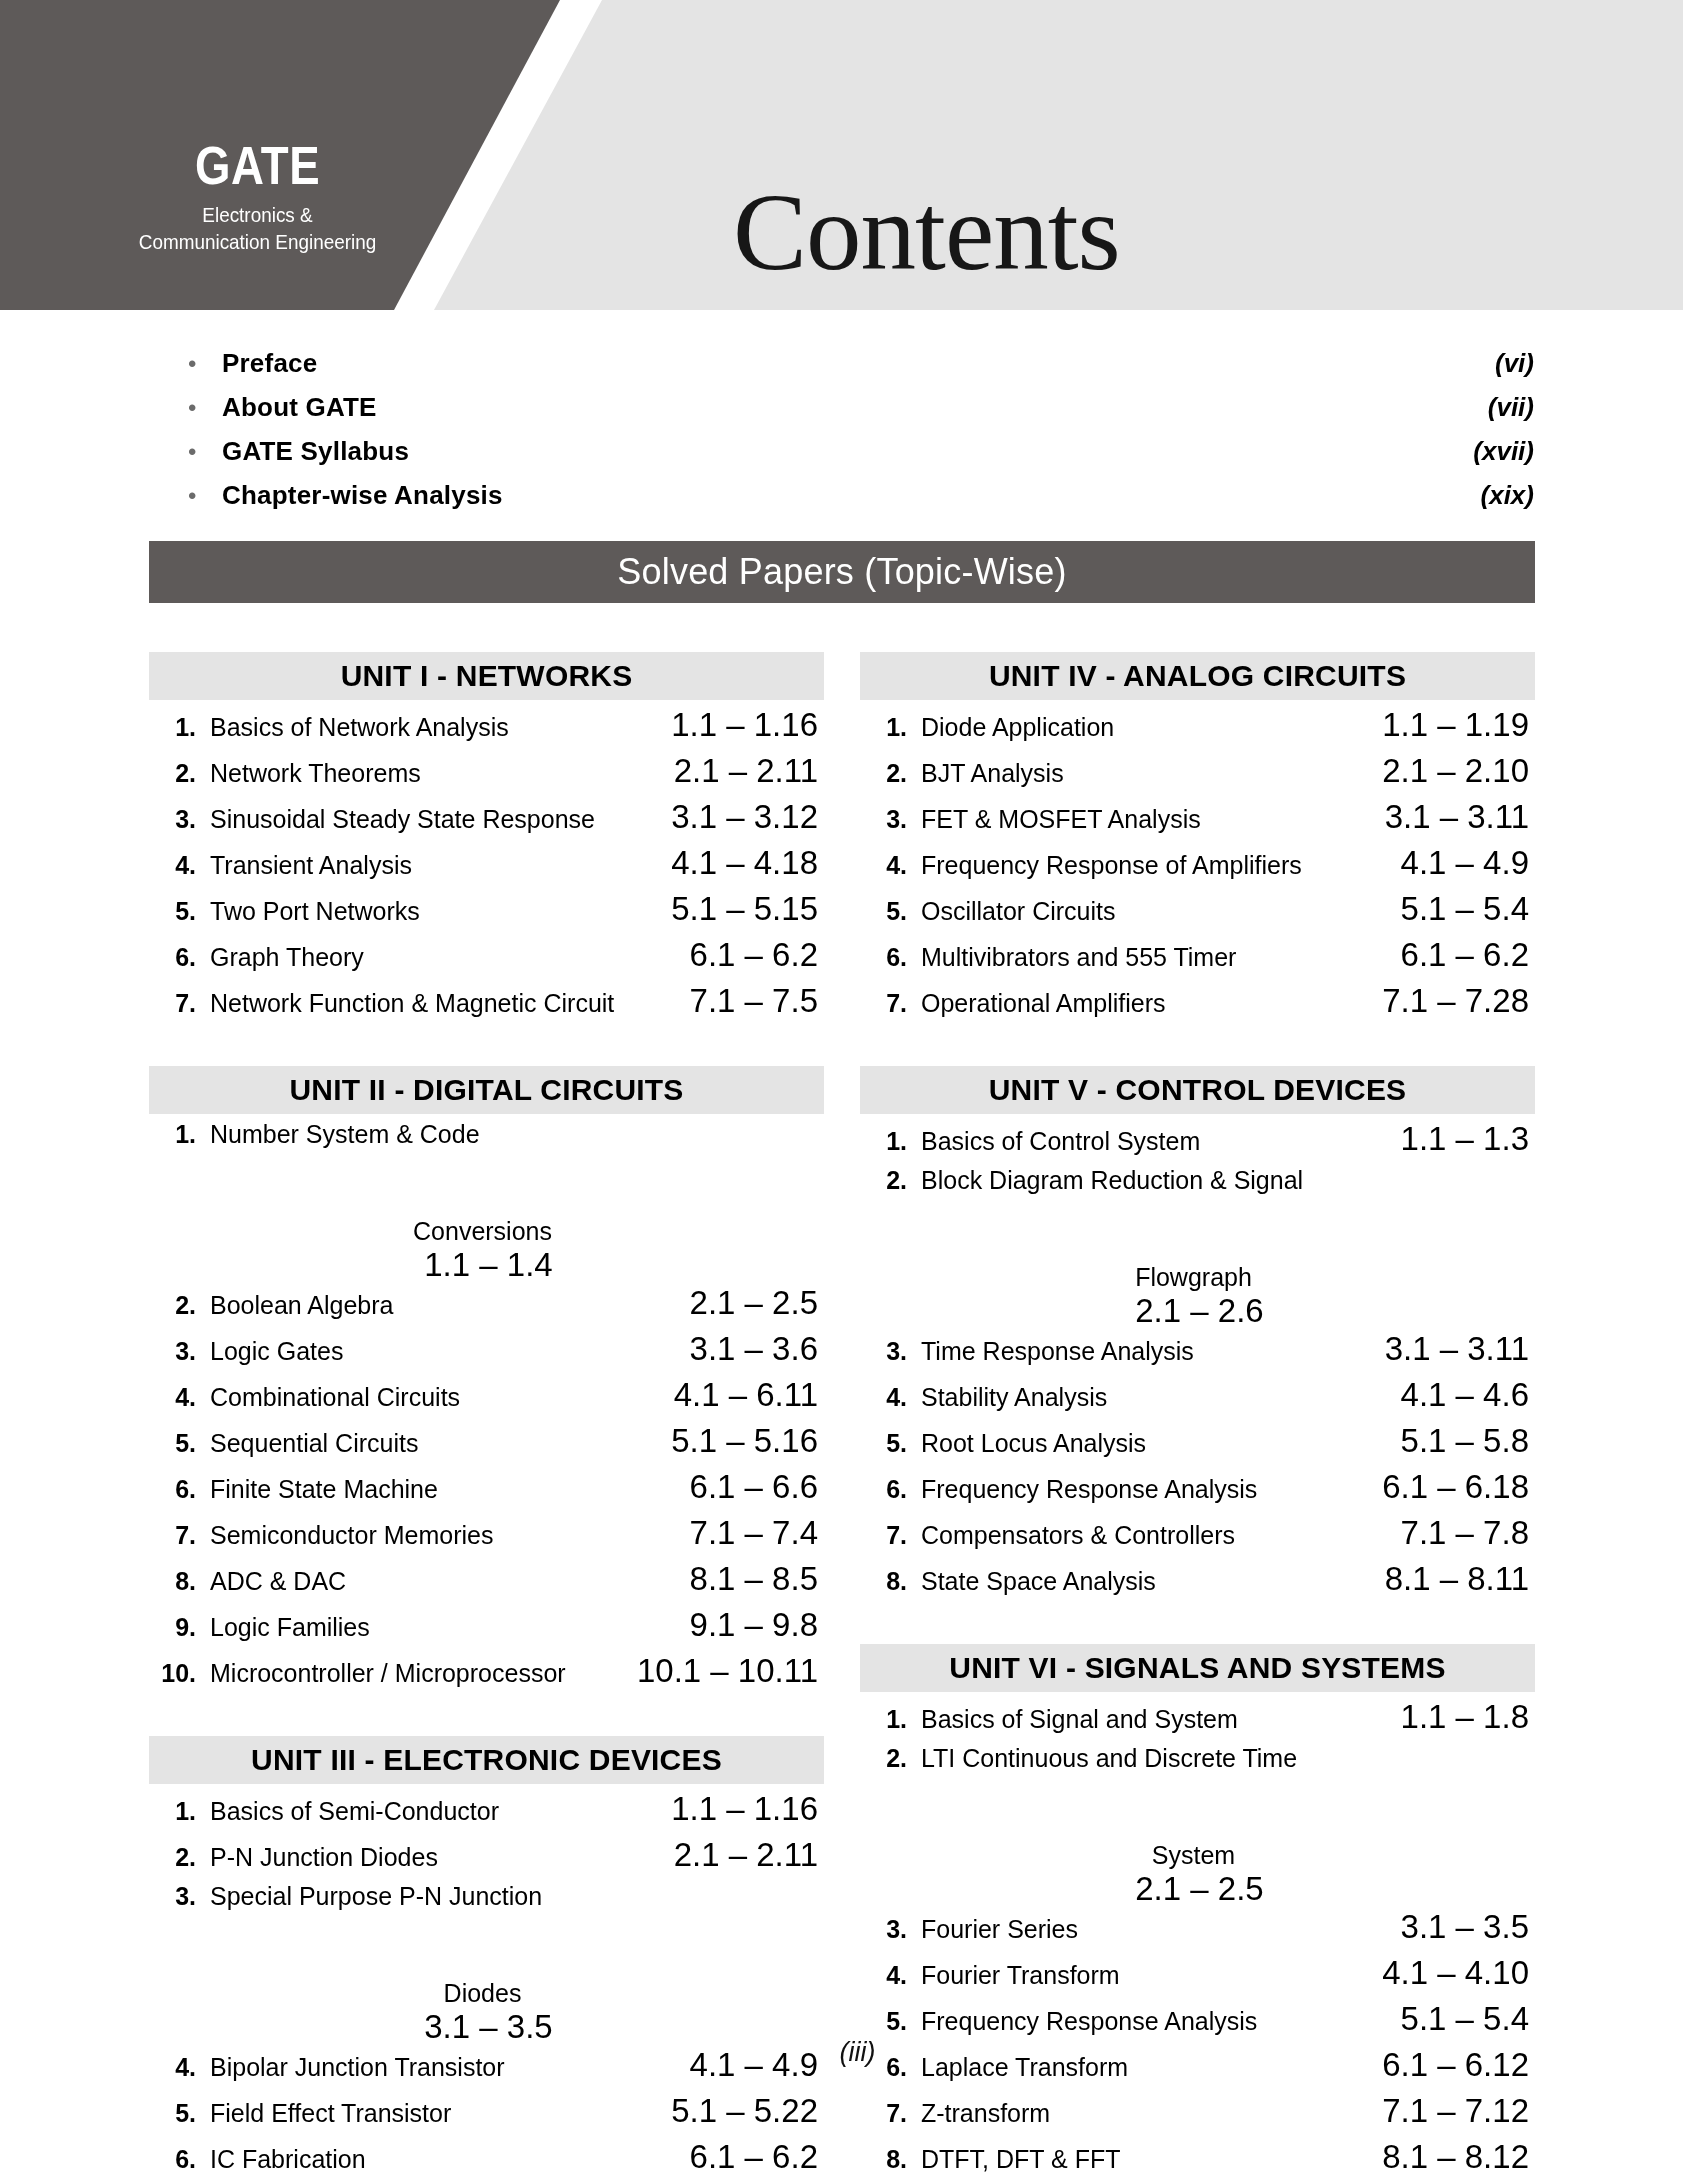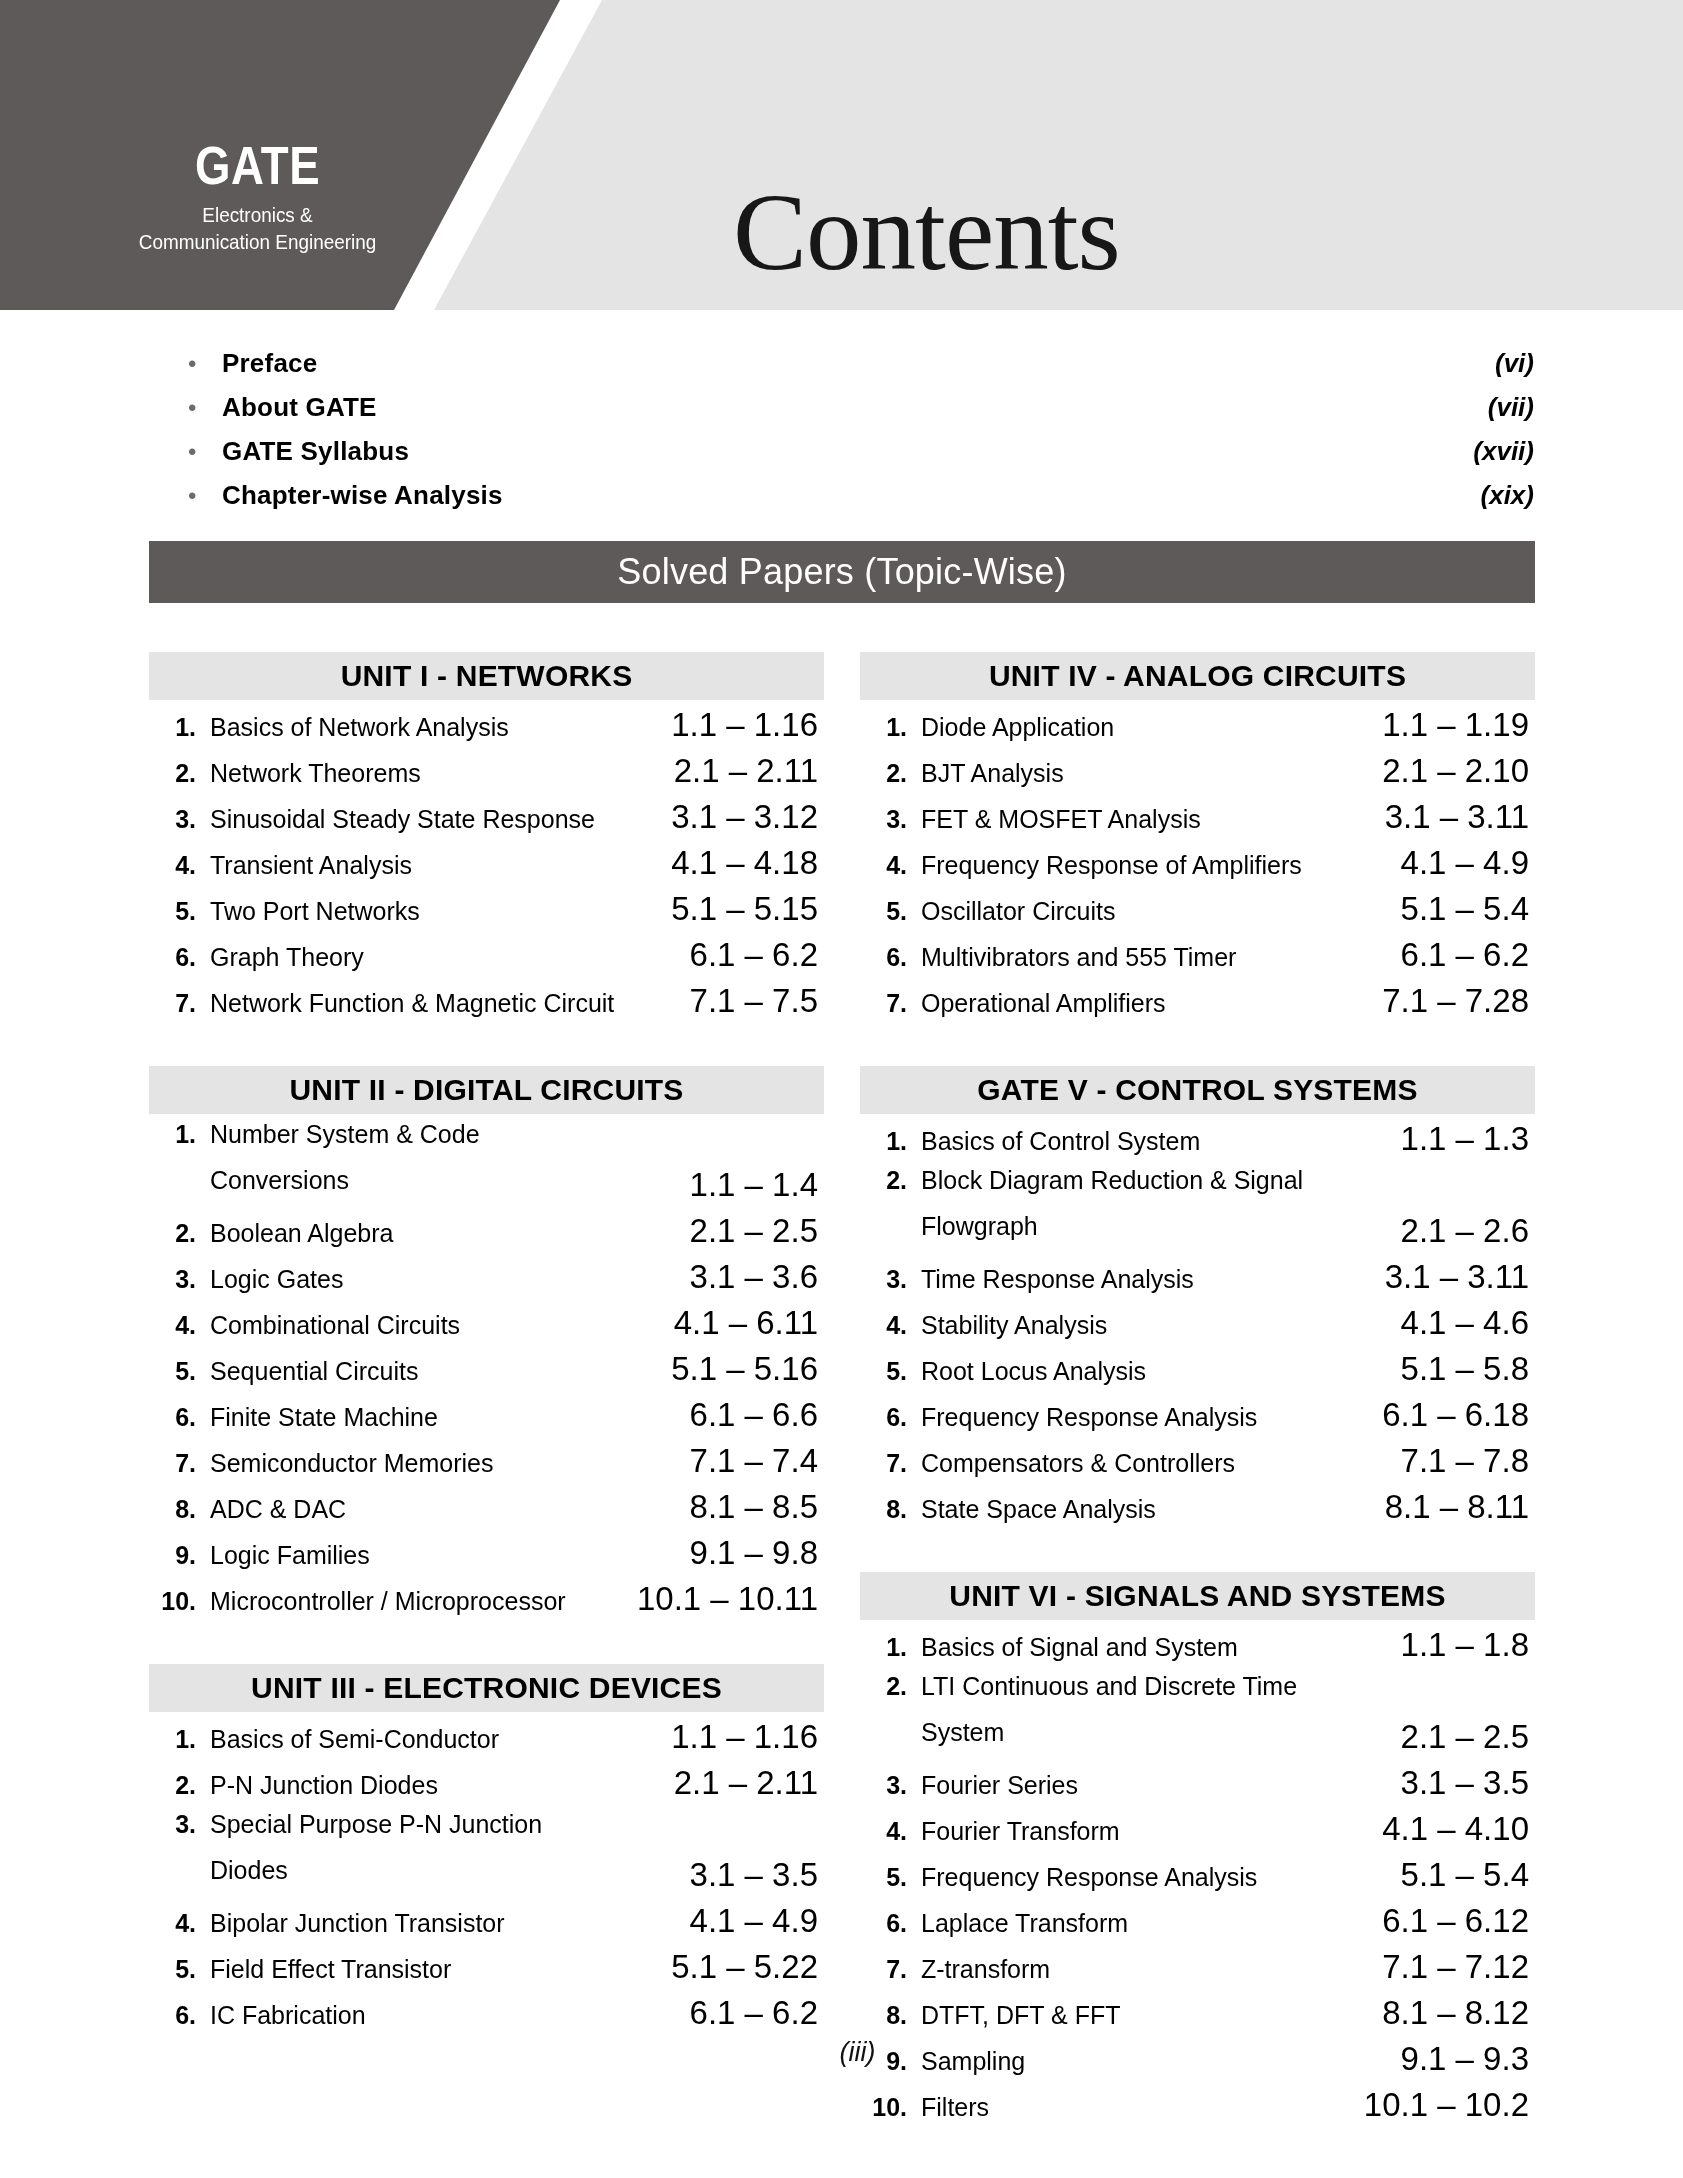--- a/index.html
+++ b/index.html
@@ -184,23 +184,24 @@
     padding-right: 12px;
   }
   .entry-pages {
     flex: 0 0 auto;
     font-size: 33px;
     text-align: right;
     white-space: nowrap;
   }
   .entry-cont {
     display: flex;
-    align-items: flex-start;
+    align-items: center;
     padding: 0 6px 0 10px;
     min-height: 46px;
+    flex-direction: column;
   }
   .entry-cont .entry-num { visibility: hidden; }
 
   
   .folio {
     position: absolute;
     left: 16px;
     top: 2037px;
     width: 1683px;
     text-align: center;
@@ -491,21 +492,21 @@
             <li>
               <div class="entry">
                 <span class="entry-num">7.</span>
                 <span class="entry-title">Operational Amplifiers</span>
                 <span class="entry-pages">7.1 – 7.28</span>
               </div>
             </li>
           </ul>
         </div>
         <div class="unit">
-          <div class="unit-bar">GATE V - CONTROL SYSTEMS</div>
+          <div class="unit-bar">UNIT V - CONTROL DEVICES</div>
           <ul class="unit-list">
             <li>
               <div class="entry">
                 <span class="entry-num">1.</span>
                 <span class="entry-title">Basics of Control System</span>
                 <span class="entry-pages">1.1 – 1.3</span>
               </div>
             </li>
             <li>
               <div class="entry">

